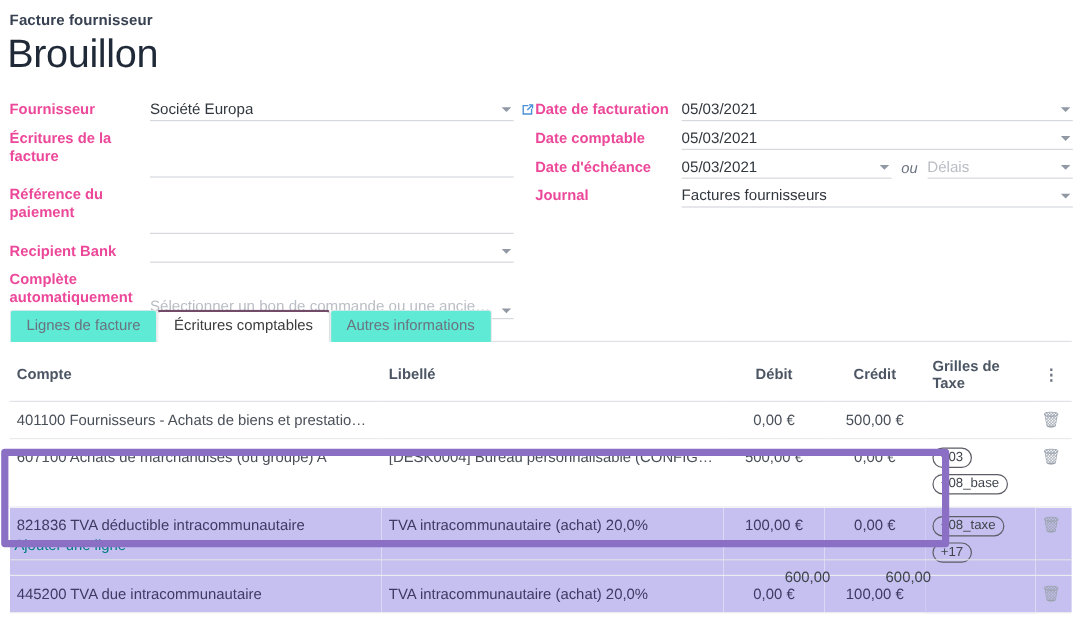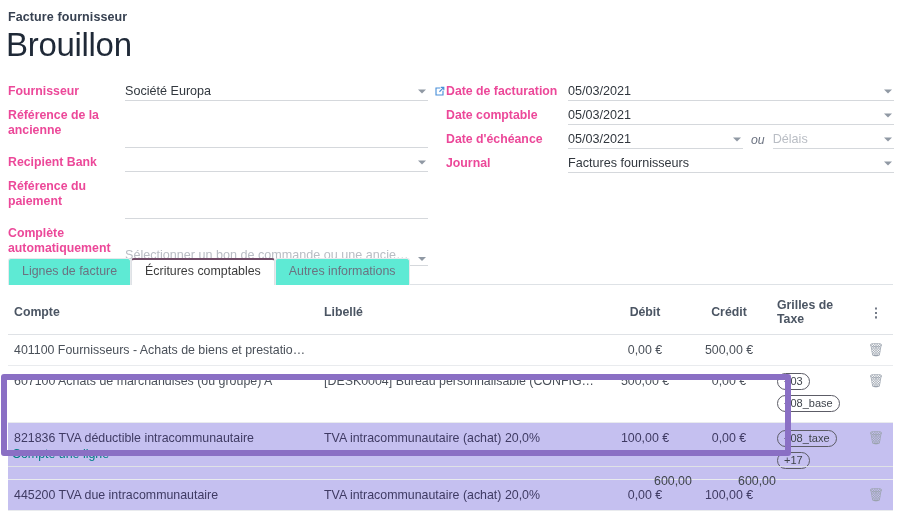--- a/index.html
+++ b/index.html
@@ -194,43 +194,43 @@
         <span class="ext-link" style="right:-18px; top:3px;">
           <svg width="13" height="13" viewBox="0 0 16 16">
               <path d="M3 3h6v1.4H4.4v7.2h7.2V7H13v6H3z" fill="#4a90d9"></path>
               <path d="M9.6 2.2H14v4.4h-1.4V4.6L8.4 8.8l-1-1 4.2-4.2H9.6z" fill="#4a90d9"></path>
             </svg>
         </span>
       </div>
     </div>
 
     <div class="fld">
-      <div class="fld-label">Référence de la ancienne</div>
+      <div class="fld-label">Écritures de la facture</div>
       <div class="fld-ctrl">
         <div class="underline tall">
           <span class="val"></span>
         </div>
       </div>
     </div>
 
     <div class="fld">
-      <div class="fld-label">Recipient Bank</div>
-      <div class="fld-ctrl">
-        <div class="underline">
-          <span class="val"></span>
-          <span class="caret"></span>
-        </div>
-      </div>
-    </div>
-
-    <div class="fld">
       <div class="fld-label">Référence du paiement</div>
       <div class="fld-ctrl">
         <div class="underline tall">
           <span class="val"></span>
+        </div>
+      </div>
+    </div>
+
+    <div class="fld">
+      <div class="fld-label">Recipient Bank</div>
+      <div class="fld-ctrl">
+        <div class="underline">
+          <span class="val"></span>
+          <span class="caret"></span>
         </div>
       </div>
     </div>
 
     <div class="fld">
       <div class="fld-label">Complète automatiquement</div>
       <div class="fld-ctrl">
         <div class="underline tall">
           <span class="val muted">Sélectionner un bon de commande ou une ancienne facture</span>
           <span class="caret" style="top:auto; bottom:4px; transform:none;"></span>
@@ -365,21 +365,21 @@
             <td class="num">100,00 €</td>
             <td style="white-space: normal; overflow: visible;">
               <div class="tags"></div>
             </td>
             <td class="opt"><span class="trash">🗑</span></td>
           </tr>
         </tbody>
     </table>
   </div>
 
-  <div class="addline">Compte une ligne</div>
+  <div class="addline">Ajouter une ligne</div>
 
   <div class="totals">
     <div class="t-debit">600,00</div>
     <div class="t-credit">600,00</div>
   </div>
 
   <div class="hl-box"></div>
 
 </div>
 

